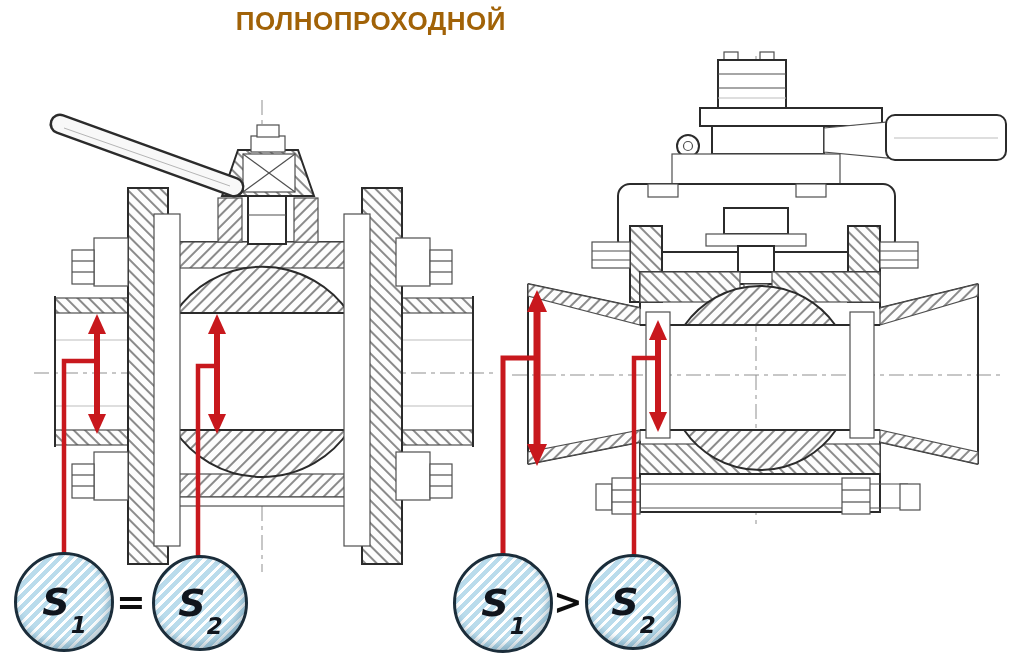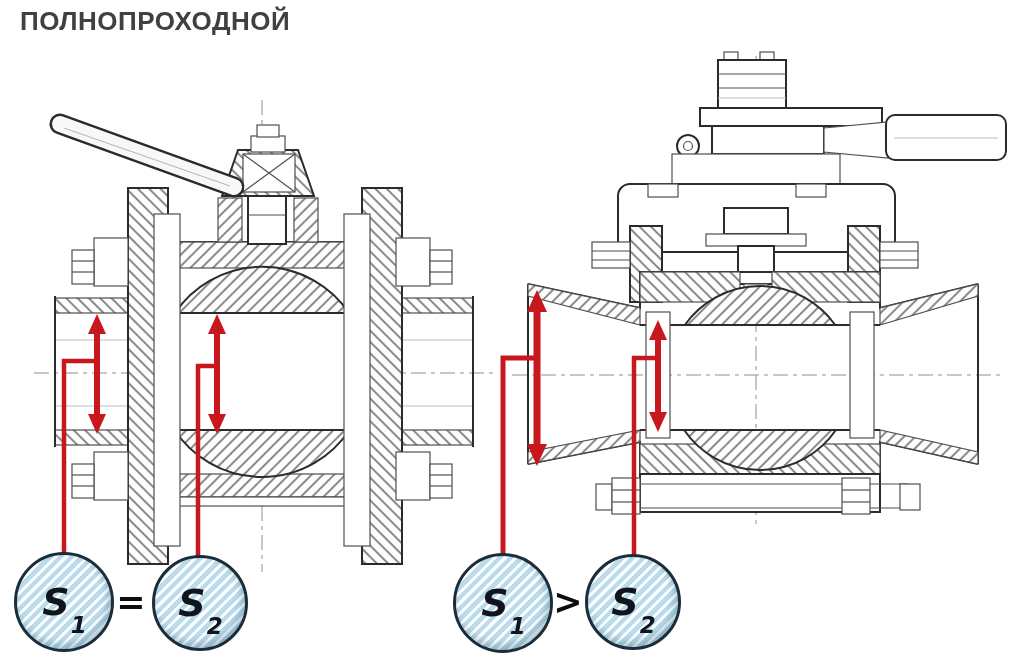--- a/index.html
+++ b/index.html
@@ -1,19 +1,19 @@
 <!DOCTYPE html>
 <html><head>
 <meta charset="utf-8">
 <style>
   html,body{margin:0;padding:0;background:#fff;}
   .stage{position:relative;width:1024px;height:671px;background:#ffffff;overflow:hidden;
          font-family:"Liberation Sans",sans-serif;}
   .title{position:absolute;top:6px;font-weight:700;font-size:26px;line-height:30px;
-         color:#404040;letter-spacing:.5px;text-align:left;white-space:nowrap;}
+         color:#a16207;letter-spacing:.5px;text-align:right;white-space:nowrap;}
   .title.left{left:20px;width:486px;}
   .title.right{left:532px;width:486px;}
   svg{position:absolute;left:0;top:0;}
   
   .o2{stroke:#2b2b2b;stroke-width:2;}
   .o1{stroke:#4f4f4f;stroke-width:1.2;}
   .nf{fill:none;}
   .wf{fill:#ffffff;}
   .faint{stroke:#bdbdbd;stroke-width:1;fill:none;}
   .axis{stroke:#8f8f8f;stroke-width:1;fill:none;stroke-dasharray:15 5 4 5;}

